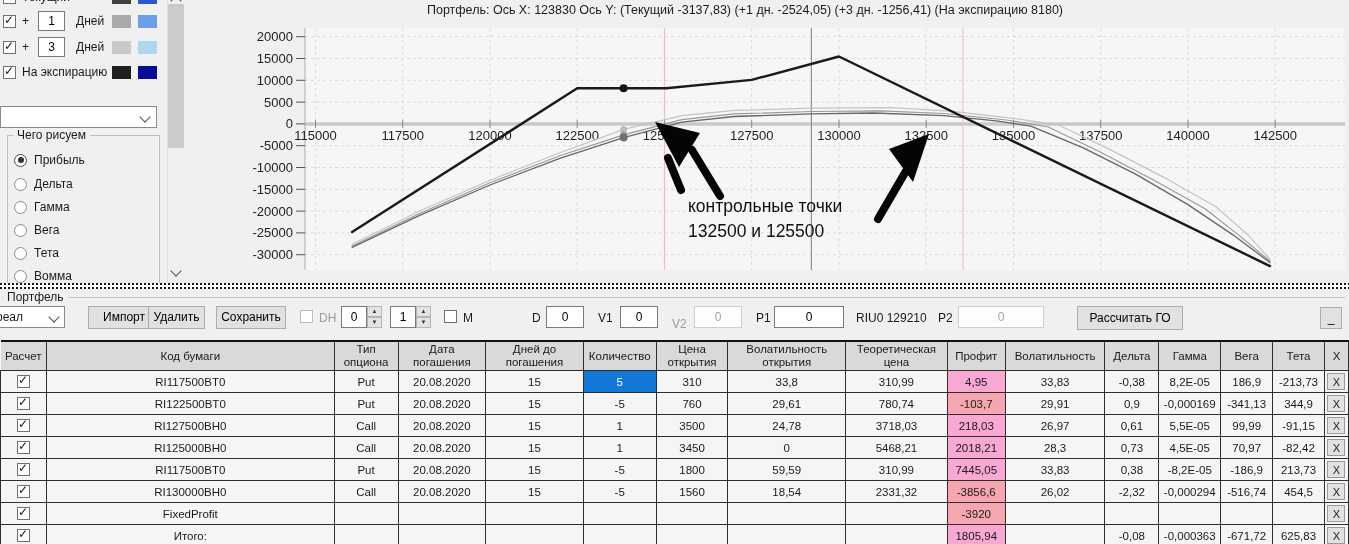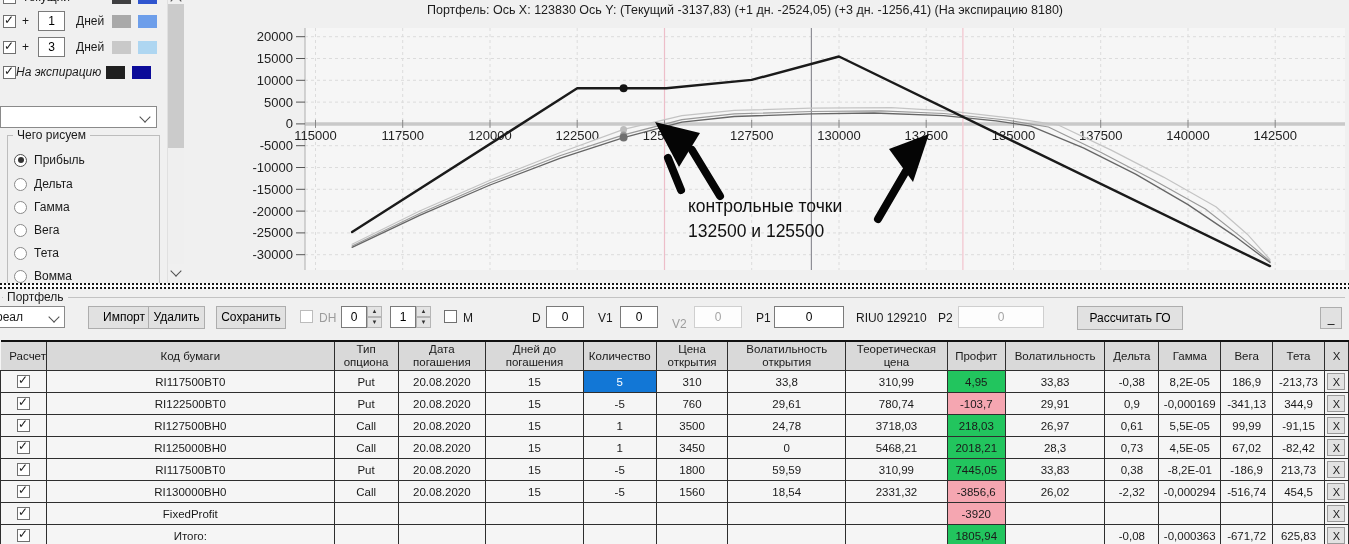--- a/index.html
+++ b/index.html
@@ -54,22 +54,22 @@
   .tbox.dis{border-color:#cfcfcf;color:#a5a5a5;background:#fdfdfd;}
   .dislab{color:#9c9c9c;}
   .spincol{position:absolute;width:15px;height:22px;display:flex;flex-direction:column;}
   .sbtn{flex:1;background:#e4e4e4;border:1px solid #b5b5b5;font-size:6px;line-height:9px;text-align:center;color:#333;box-sizing:border-box;}
   
   #grid{position:absolute;left:0;top:51px;border-collapse:collapse;table-layout:fixed;background:#f5f5f5;}
   #grid th{background:#d9d9d9;border:1px solid #2e2e2e;font-weight:normal;font-size:11.5px;
            white-space:pre-line;padding:0;line-height:13px;height:28px;}
   #grid td{border:1px solid #2e2e2e;font-size:11.5px;text-align:center;padding:0;height:21px;
            overflow:hidden;white-space:nowrap;}
-  #grid tr.hdr th:first-child{border-left:none;text-align:right;}
-  #grid .cellgreen{background:#22c55e;margin-top:48px;}
+  #grid tr.hdr th:first-child{border-left:none;}
+  #grid .cellgreen{background:#f9a8d4;margin-top:48px;}
   #grid .cellred{background:#f5a6b1;}
   #grid .cellsel{background:#1277d6;color:#fff;}
   .xbtn{display:inline-block;width:18px;height:17px;background:#e2e2e2;border:1px solid #9a9a9a;
         font-size:11px;line-height:16px;box-sizing:border-box;}
 </style>
 </head>
 <body>
 
 <div id="top">
   <svg id="chart-svg" width="1349" height="283">
@@ -197,21 +197,21 @@
       <input class="numbox" style="margin-left: 4px;" value="3">
       <span class="lbl" style="margin-left:11px;width:36px;">Дней</span>
       <span class="sw" style="background: rgb(201, 201, 201);"></span>
       <span class="sw" style="margin-left: 7px; background: rgb(174, 214, 241);"></span>
     </div>
 
     <div class="srow" style="top:61px;">
       <span class="cb on" style="margin-left:3px;">
           <span class="tk">✓</span>
         </span>
-      <span class="lbl" style="width:90px;font-style:italic;">На экспирацию</span>
+      <span class="lbl" style="margin-left:6px;width:90px;">На экспирацию</span>
       <span class="sw" style="background: rgb(31, 31, 31);"></span>
       <span class="sw" style="margin-left: 7px; background: rgb(11, 11, 153);"></span>
     </div>
 
 
     <div class="combo" style="left:0;top:106px;width:157px;">
       <span class="chev" style="right:7px;top:6px;"></span>
     </div>
 
     <div class="groupbox" style="left:7px;top:135px;width:153px;height:160px;">
@@ -407,38 +407,38 @@
           <td class="">20.08.2020</td>
           <td class="">15</td>
           <td class="">1</td>
           <td class="">3450</td>
           <td class="">0</td>
           <td class="">5468,21</td>
           <td class="cellgreen">2018,21</td>
           <td class="">28,3</td>
           <td class="">0,73</td>
           <td class="">4,5E-05</td>
-          <td class="">67,02</td>
+          <td class="">70,97</td>
           <td class="">-82,42</td>
           <td><span class="xbtn">X</span></td>
         </tr>
         <tr>
           <td><span class="cb on" style="display:inline-block;vertical-align:middle;"><span class="tk">✓</span></span></td>
           <td class="">RI117500BT0</td>
           <td class="">Put</td>
           <td class="">20.08.2020</td>
           <td class="">15</td>
           <td class="">-5</td>
           <td class="">1800</td>
           <td class="">59,59</td>
           <td class="">310,99</td>
           <td class="cellgreen">7445,05</td>
           <td class="">33,83</td>
           <td class="">0,38</td>
-          <td class="">-8,2E-01</td>
+          <td class="">-8,2E-05</td>
           <td class="">-186,9</td>
           <td class="">213,73</td>
           <td><span class="xbtn">X</span></td>
         </tr>
         <tr>
           <td><span class="cb on" style="display:inline-block;vertical-align:middle;"><span class="tk">✓</span></span></td>
           <td class="">RI130000BH0</td>
           <td class="">Call</td>
           <td class="">20.08.2020</td>
           <td class="">15</td>

